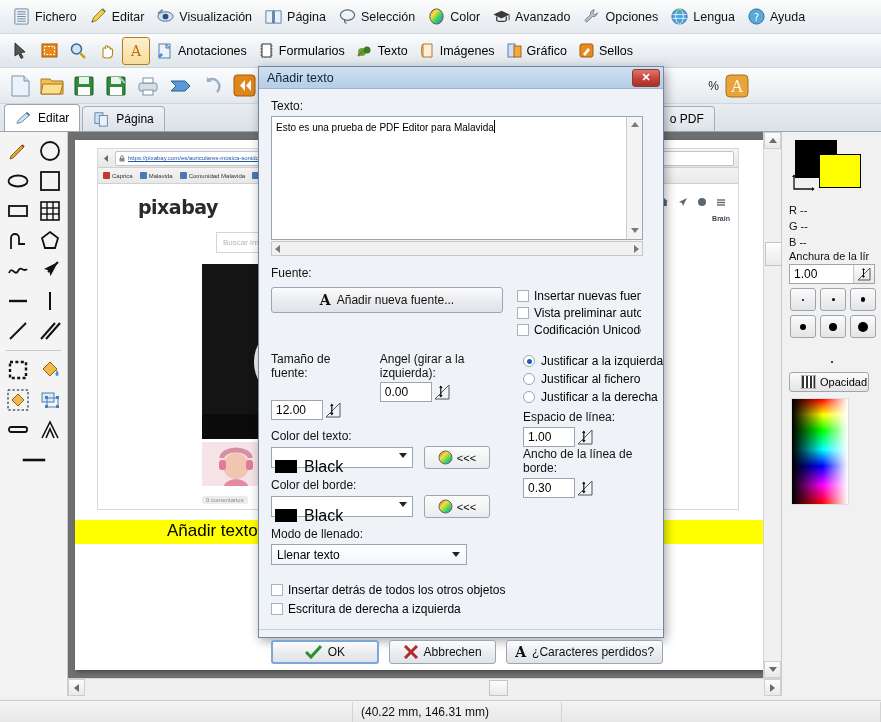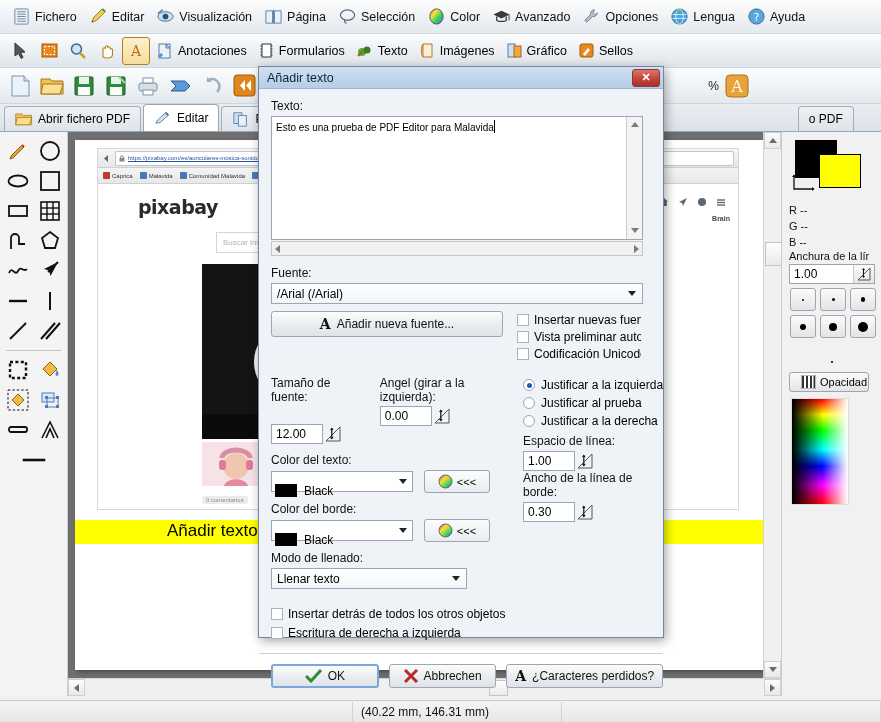--- a/index.html
+++ b/index.html
@@ -198,21 +198,21 @@
   .rdrow{display:flex;align-items:center;gap:6px;height:18px;font-size:12px;white-space:nowrap;}
   .rd{width:12px;height:12px;border-radius:50%;background:#fff;border:1px solid #9aa7b3;box-sizing:border-box;flex:none;position:relative;}
   .rd.on::after{content:"";position:absolute;left:2.5px;top:2.5px;width:5px;height:5px;border-radius:50%;background:#1a5fb4;}
   .smallspin{
     width:52px;height:20px;background:#fff;border:1px solid #9aa7b3;box-sizing:border-box;
     display:flex;align-items:center;font-size:12px;padding-left:4px;
   }
   .spinup{width:20px;height:20px;display:flex;align-items:center;justify-content:center;}
   .colorcombo{
     width:142px;height:21px;background:#fff;border:1px solid #9aa7b3;box-sizing:border-box;
-    display:flex;align-items:center;gap:7px;padding:18px 2px 0 3px;font-size:12px;
+    display:flex;align-items:center;gap:7px;padding:18px 2px 0 3px;font-size:16px;
   }
   .chip{width:22px;height:13px;background:#000;flex:none;}
   .colorpick{
     width:64px;height:21px;display:flex;align-items:center;justify-content:center;gap:4px;
     background:linear-gradient(#fcfcfc,#e9ecef);border:1px solid #9aa7b3;border-radius:3px;font-size:11px;
   }
   .dlg-sep{height:1px;background:#c8d0d8;margin:8px 0 0;}
   .dlg-footer{display:flex;gap:10px;padding:10px 0 0 12px;}
   .hide{overflow:hidden;}
 </style>
@@ -452,27 +452,20 @@
     <span class="zoomlbl">%</span>
     <div class="tb3btn" style="margin-right:130px">
       <svg width="24" height="24" viewBox="0 0 24 24">
           <rect x="1" y="1" width="22" height="22" rx="4" fill="#e8a43a" stroke="#a8711a"></rect>
           <text x="12" y="18" font-size="16" text-anchor="middle" fill="#fff7e6" font-family="DejaVu Serif">A</text>
         </svg>
     </div>
   </div>
 
   <div class="tabbar">
-    <div class="tab">
-      <svg width="18" height="16" viewBox="0 0 25 22">
-          <path d="M1 4h9l2 2h11v13H1z" fill="#f1c053" stroke="#a5761e"></path>
-          <path d="M3 9h20l-3 10H1z" fill="#fbdf8e" stroke="#a5761e"></path>
-        </svg>
-      <span>Abrir fichero PDF</span>
-    </div>
     <div class="tab active">
       <svg width="18" height="16" viewBox="0 0 20 18">
           <path d="M2 15l2-4 9-8 3 3-9 8z" fill="#cfe0f2" stroke="#5a7fa6"></path>
           <path d="M13 3l3 3" stroke="#4a6e96" stroke-width="2"></path>
         </svg>
       <span>Editar</span>
     </div>
     <div class="tab">
       <svg width="18" height="16" viewBox="0 0 20 18">
           <rect x="2" y="2" width="9" height="12" fill="#cfe0f2" stroke="#5a7fa6"></rect>
@@ -892,26 +885,20 @@
               <div style="width:0;height:0;border-left:4px solid transparent;border-right:4px solid transparent;border-top:5px solid #7a7a7a;"></div>
             </div>
         </div>
       </div>
       <div style="position:relative;width:372px;height:15px;margin-top:1px;background:#f1f1f1;border:1px solid #c6c6c6;box-sizing:border-box;display:flex;justify-content:space-between;align-items:center;padding:0 3px;">
         <div style="width:0;height:0;border-top:4px solid transparent;border-bottom:4px solid transparent;border-right:5px solid #7a7a7a;"></div>
         <div style="width:0;height:0;border-top:4px solid transparent;border-bottom:4px solid transparent;border-left:5px solid #7a7a7a;"></div>
       </div>
 
       <div class="fldlbl" style="margin-top:10px;">Fuente:</div>
-      <div class="combo">
-        <span>/Arial (/Arial)</span>
-        <span class="arrowbox">
-            <span class="caret-dn"></span>
-          </span>
-      </div>
 
       <div style="display:flex;margin-top:7px;">
         <div class="btn" style="width:232px;height:26px;">
           <span style="font-family:'DejaVu Serif',serif;font-weight:bold;font-size:14px;">A</span>
           <span>Añadir nueva fuente...</span>
         </div>
         <div style="margin-left:14px;">
           <div class="cbrow hide" style="width:124px;">
             <span class="cb"></span>
             <span>Insertar nuevas fuente</span>
@@ -1012,21 +999,21 @@
           </div>
         </div>
 
         <div style="width:130px;margin-left:6px;">
           <div class="rdrow">
             <span class="rd on"></span>
             <span>Justificar a la izquierda</span>
           </div>
           <div class="rdrow">
             <span class="rd"></span>
-            <span>Justificar al prueba</span>
+            <span>Justificar al fichero</span>
           </div>
           <div class="rdrow">
             <span class="rd"></span>
             <span>Justificar a la derecha</span>
           </div>
 
           <div class="fldlbl" style="">Espacio de línea:</div>
           <div style="display:flex;align-items:center;">
             <div class="smallspin">
                 <span>1.00</span>

